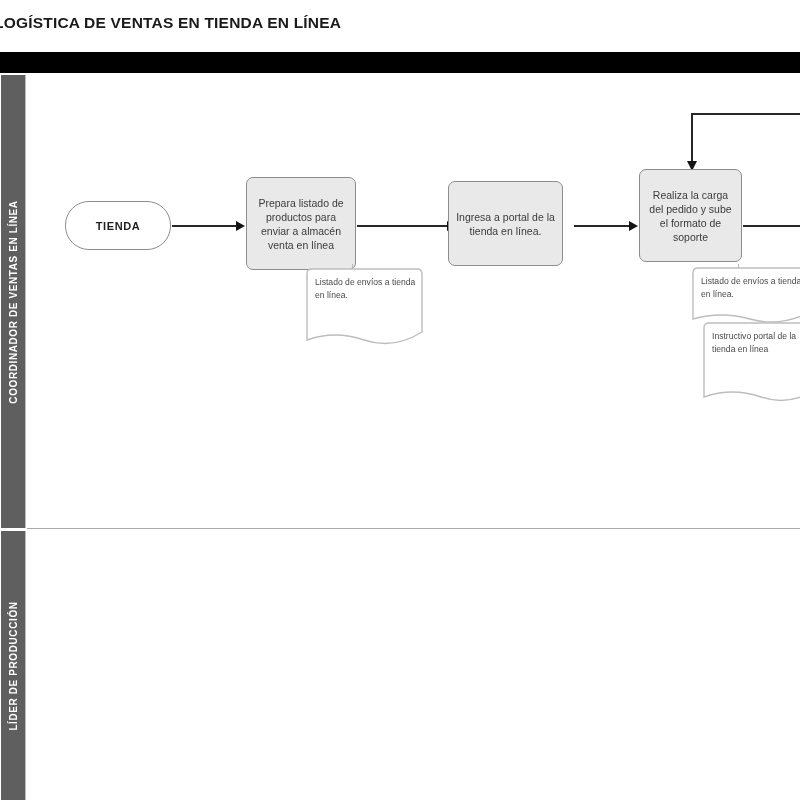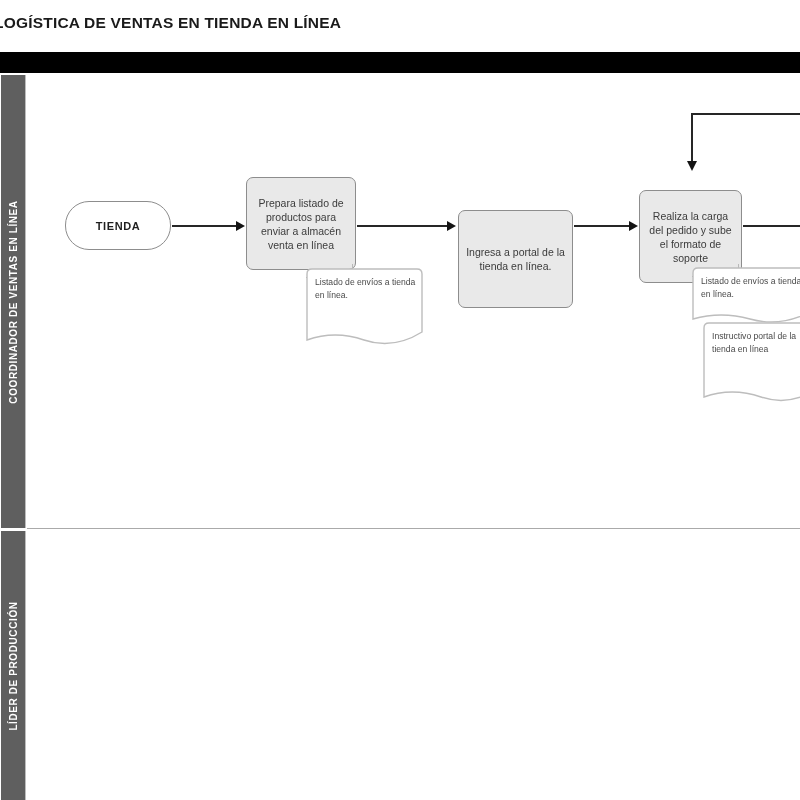--- a/index.html
+++ b/index.html
@@ -230,28 +230,28 @@
   <div class="docshape" style="left:306px; top:268px; width:117px; height:82px;">
     <svg width="117" height="82" viewBox="0 0 117 82">
       <path d="M6,1 L111,1 Q116,1 116,6 L116,64 Q87,82 58,72 Q29,62 1,72 L1,6 Q1,1 6,1 Z" fill="#ffffff" stroke="#bdbdbd" stroke-width="1.4"></path>
     </svg>
     <div class="doctext">Listado de envíos a tienda en línea.</div>
   </div>
 
   <div class="conn conn-h" style="left:357px; top:225px; width:91px;"></div>
   <div class="arrowhead-right" style="left:447px; top:221px;"></div>
 
-  <div class="node process" style="left:458px; top:181px; width:115px; height:98px;margin-top:29px;">
+  <div class="node process" style="left:448px; top:181px; width:115px; height:85px;">
     <span>Ingresa a portal de la tienda en línea.</span>
   </div>
 
   <div class="conn conn-h" style="left:574px; top:225px; width:56px;"></div>
   <div class="arrowhead-right" style="left:629px; top:221px;"></div>
 
-  <div class="node process" style="left:639px; top:190px; width:103px; height:93px;">
+  <div class="node process" style="left:639px; top:169px; width:103px; height:93px;">
     <span>Realiza la carga del pedido y sube el formato de soporte</span>
   </div>
 
   <div class="conn conn-h" style="left:743px; top:225px; width:57px;"></div>
 
   <div class="leader leader-v" style="left:738px; top:264px; height:13px;"></div>
   <div class="leader leader-h" style="left:692px; top:276px; width:47px;"></div>
 
   <div class="docshape" style="left:692px; top:267px; width:117px; height:60px;">
     <svg width="117" height="60" viewBox="0 0 117 60">

